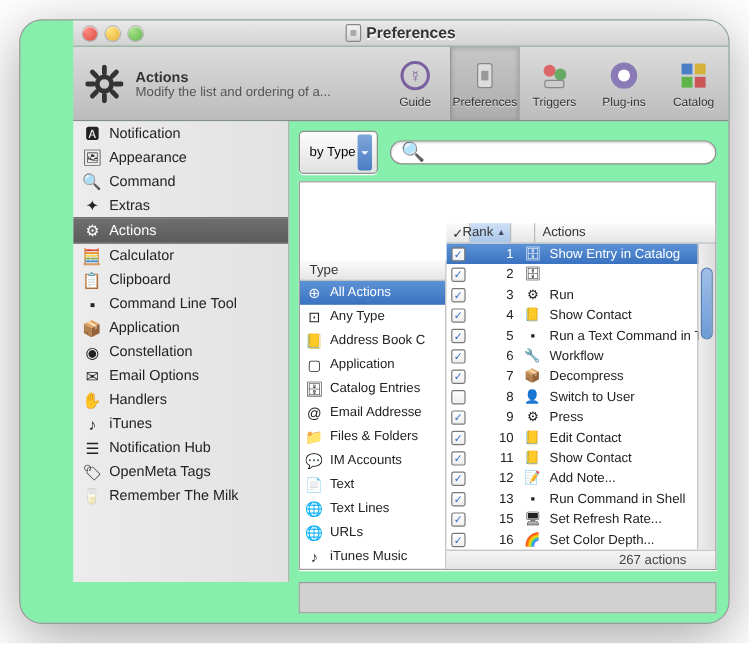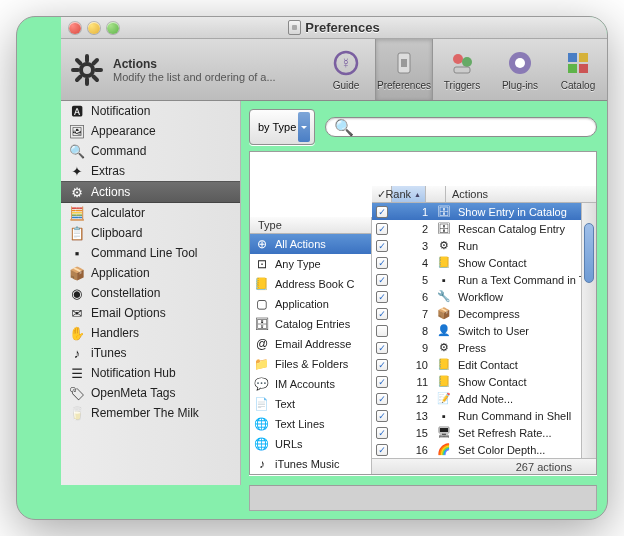--- a/index.html
+++ b/index.html
@@ -305,21 +305,20 @@
                   <span class="c-rank">1</span>
                   <span class="c-icon">🗄</span>
                   <span class="c-act">Show Entry in Catalog</span>
                 </div>
                 <div class="act-row">
                   <span class="c-chk">
                     <span class="chk">✓</span>
                   </span>
                   <span class="c-rank">2</span>
                   <span class="c-icon">🗄</span>
-                  <span class="c-act">Rescan Catalog Entry</span>
                 </div>
                 <div class="act-row">
                   <span class="c-chk">
                     <span class="chk">✓</span>
                   </span>
                   <span class="c-rank">3</span>
                   <span class="c-icon">⚙</span>
                   <span class="c-act">Run</span>
                 </div>
                 <div class="act-row">

